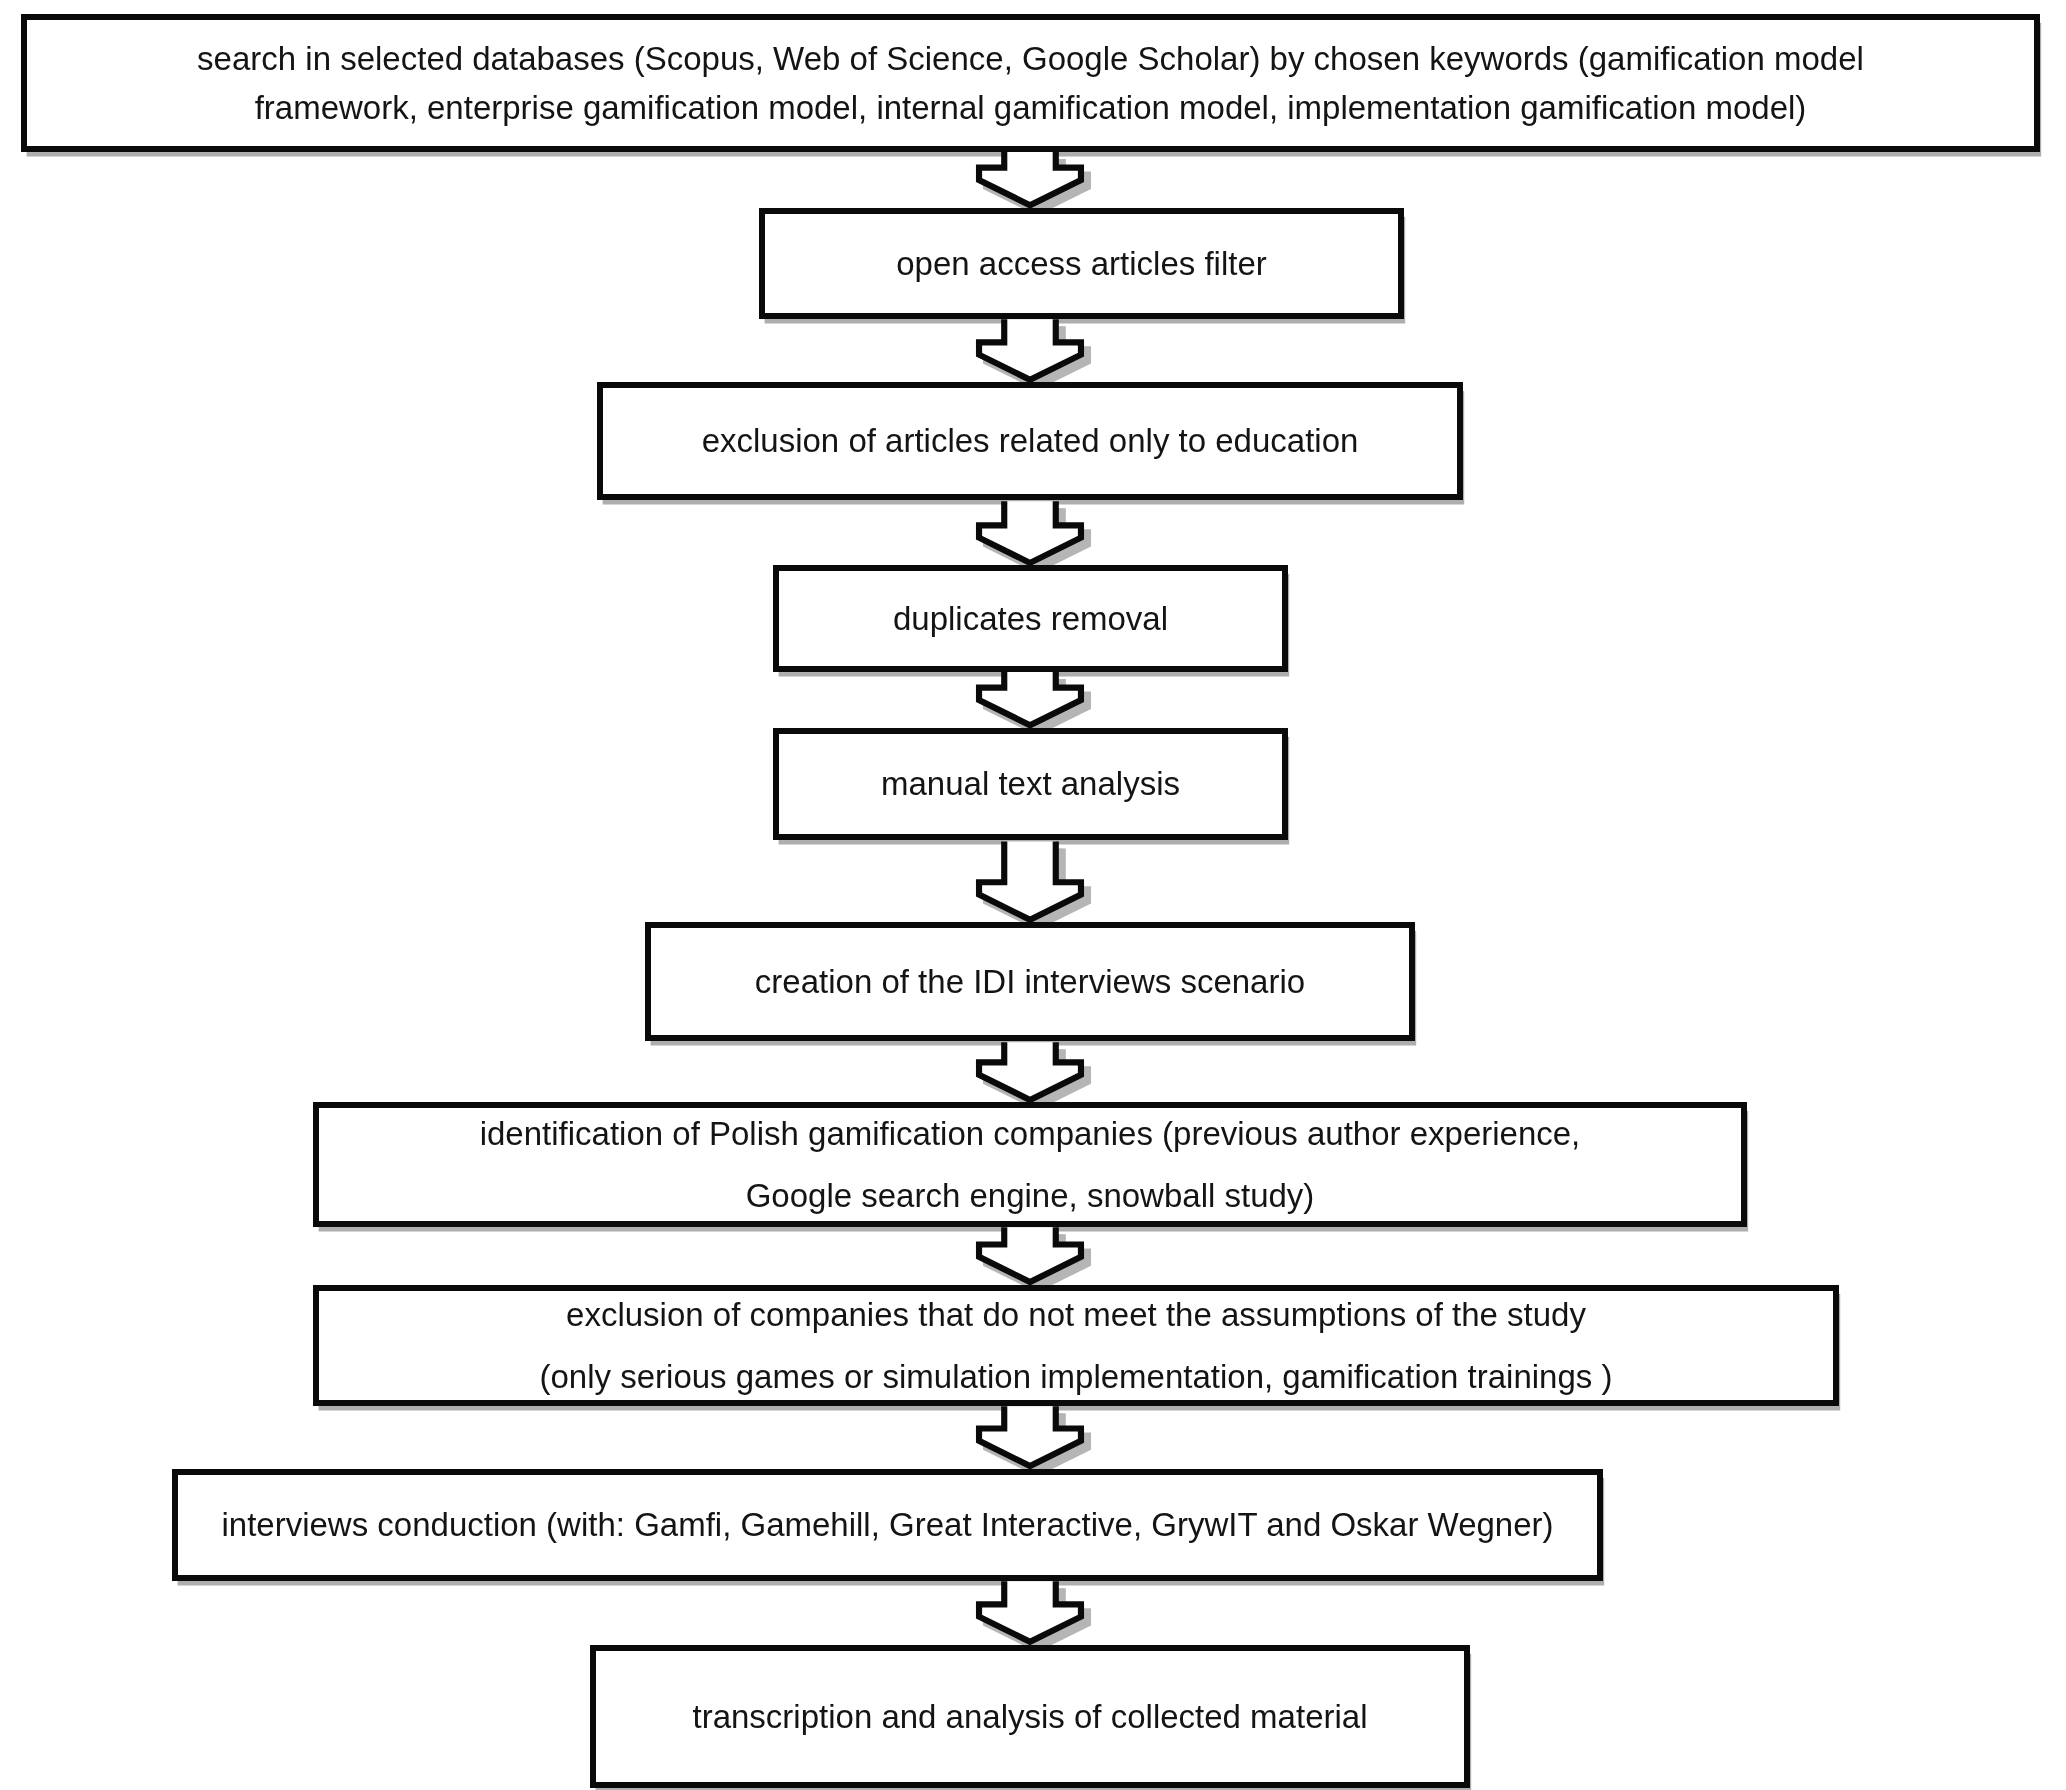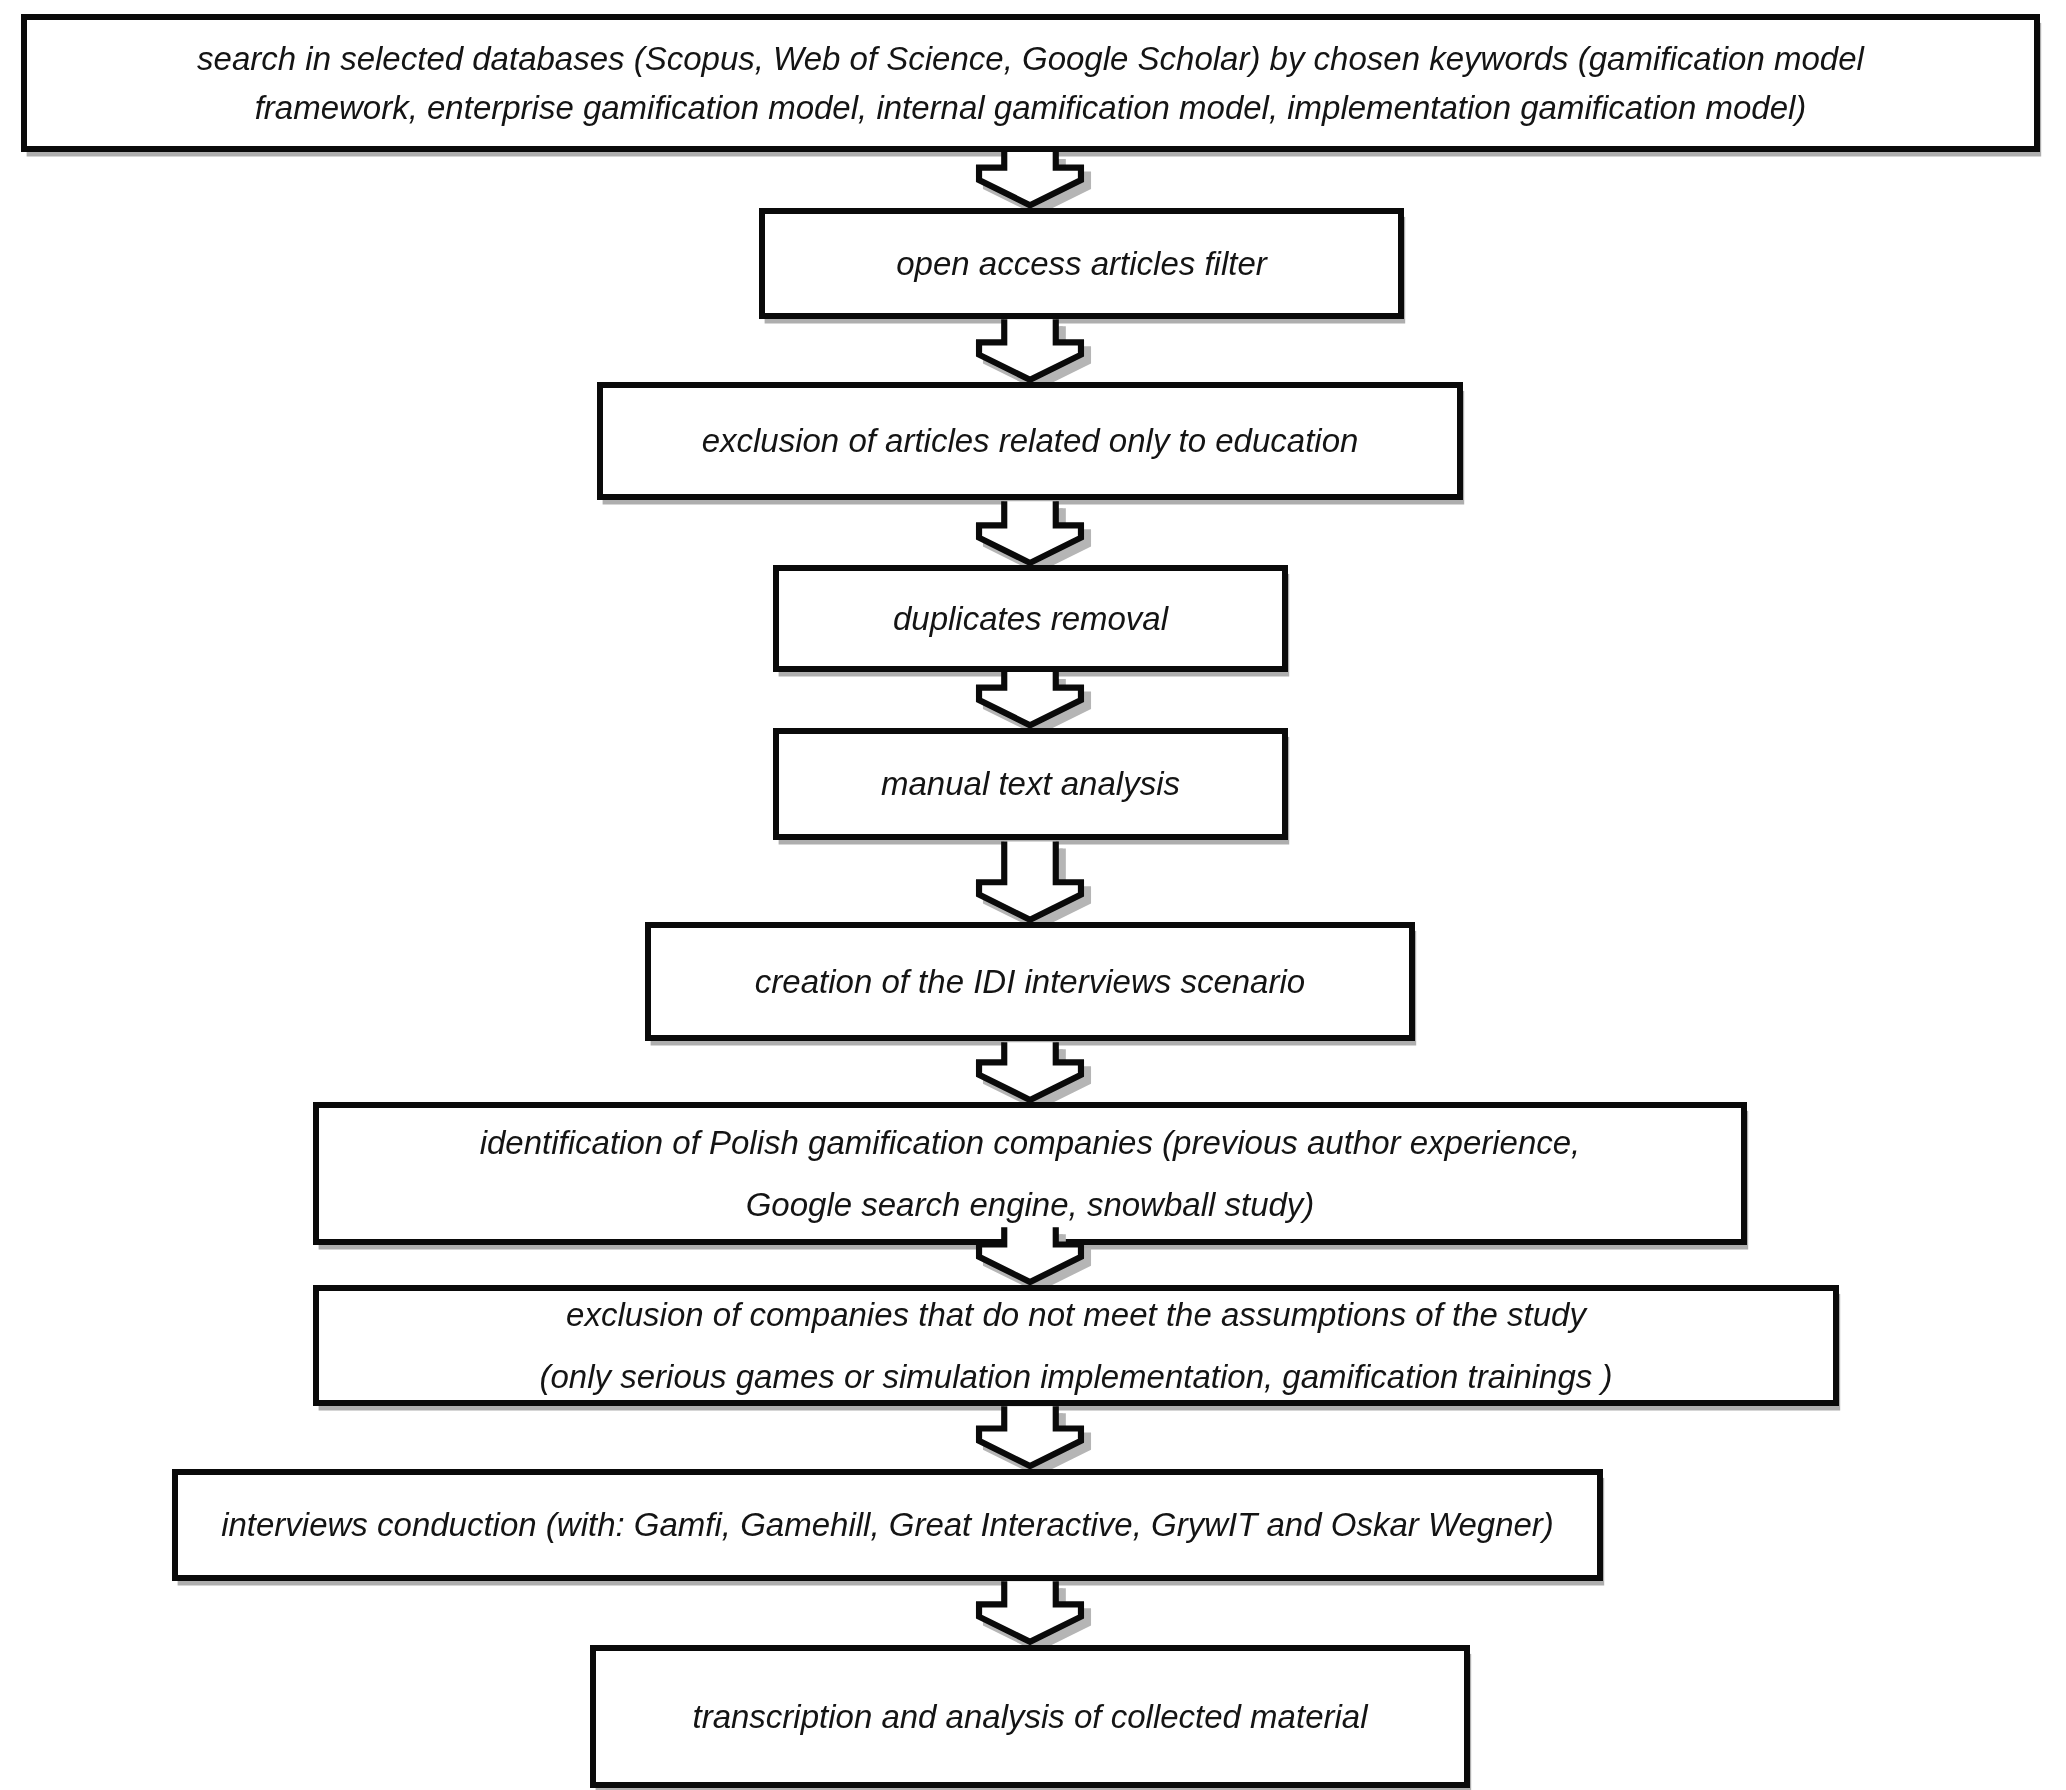--- a/index.html
+++ b/index.html
@@ -6,21 +6,20 @@
     margin: 0;
     padding: 0;
     background: #ffffff;
   }
   #canvas {
     position: relative;
     width: 2066px;
     height: 1790px;
     background: #ffffff;
     font-family: "Liberation Sans", sans-serif;
-    font-style: italic;
   }
   .box {
     position: absolute;
     box-sizing: border-box;
     background: #ffffff;
     border: 6.7px solid #0a0a0a;
     display: flex;
     align-items: center;
     justify-content: center;
     text-align: center;
@@ -110,21 +109,21 @@
   <div class="box" style="left:645px; top:922px; width:770px; height:119px;">
     <div class="txt">
       <span class="ln">creation of the IDI interviews scenario</span>
     </div>
   </div>
 
   <svg class="arrow" style="top:1042px; height:61px;" viewBox="0 0 200 108" xmlns="http://www.w3.org/2000/svg">
     <path d="M54,0 L54,36 L9,36 L9,58 L100,103 L191,58 L191,36 L146,36 L146,0"></path>
   </svg>
 
-  <div class="box spread" style="left:313px; top:1102px; width:1434px; height:143px;">
+  <div class="box spread" style="left:313px; top:1102px; width:1434px; height:125px;">
     <div class="txt">
       <span class="ln">identification of Polish gamification companies (previous author experience,</span>
       <span class="ln">Google search engine, snowball study)</span>
     </div>
   </div>
 
   <svg class="arrow" style="top:1227px; height:58px;" viewBox="0 0 200 103" xmlns="http://www.w3.org/2000/svg">
     <path d="M54,0 L54,31 L9,31 L9,53 L100,98 L191,53 L191,31 L146,31 L146,0"></path>
   </svg>
 

